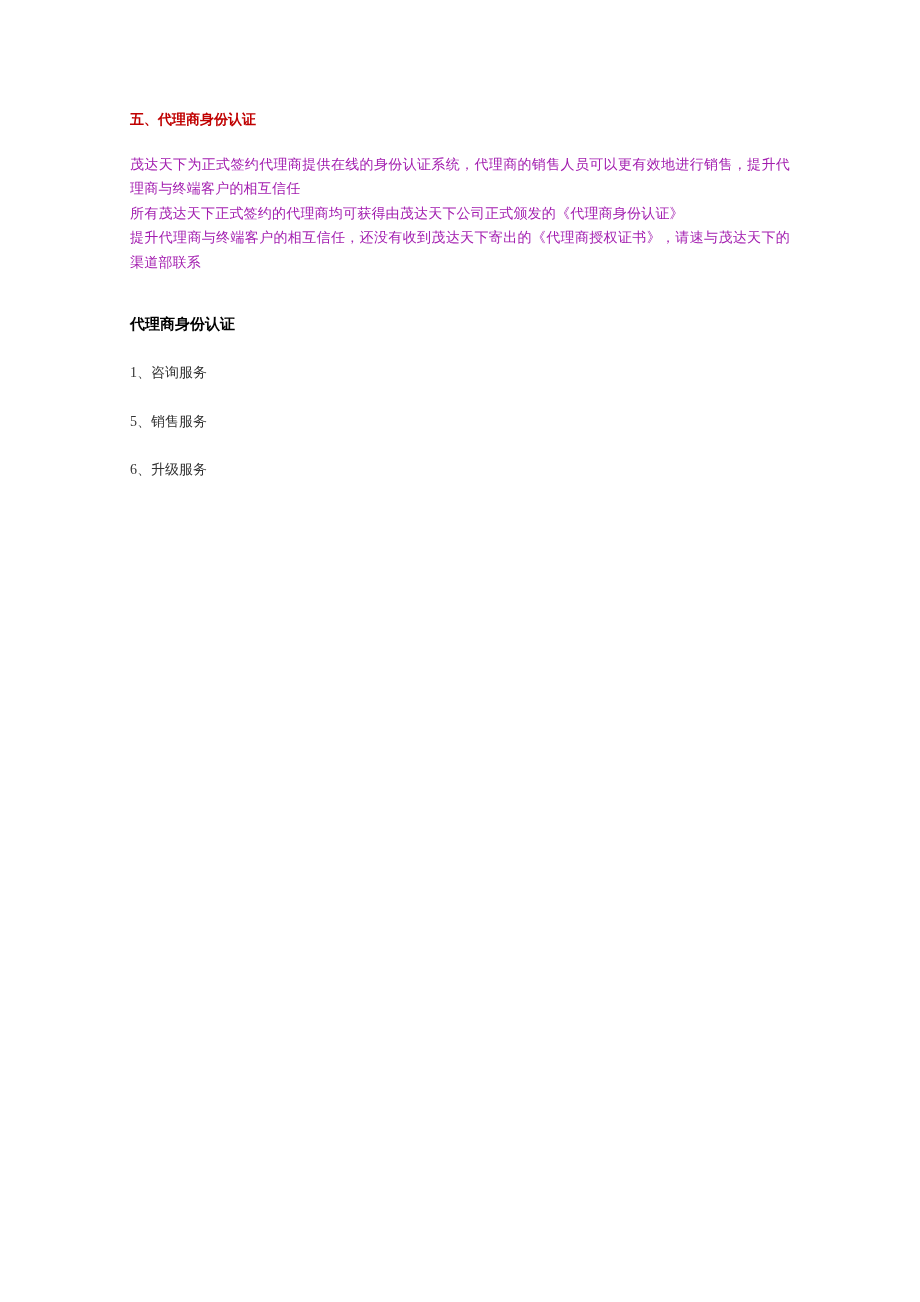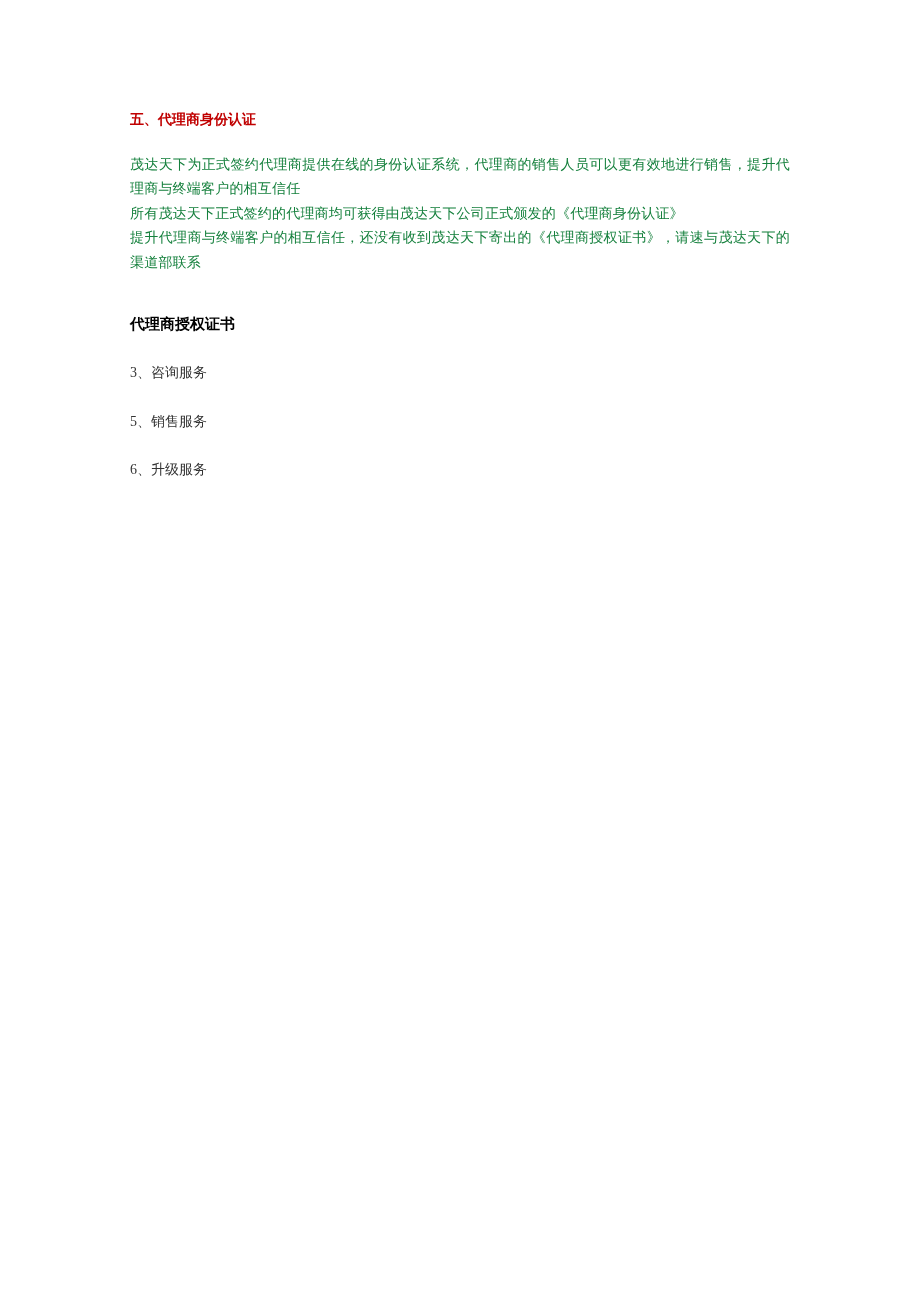--- a/index.html
+++ b/index.html
@@ -12,21 +12,21 @@
       color: #000;
       font-size: 14px;
       line-height: 1.75;
     }
     .section-title {
       color: #c00000;
       font-weight: bold;
       margin-bottom: 20px;
     }
     .para {
-      color: #15803d;
+      color: #a21caf;
       text-align: justify;
       letter-spacing: 0.2px;
     }
     .sub-heading {
       font-weight: bold;
       font-size: 15px;
       color: #000;
       margin-top: 36px;
       margin-bottom: 24px;
     }
@@ -36,17 +36,17 @@
     }
   </style>
 </head>
 <body>
 
 <div class="section-title">五、代理商身份认证</div>
 <div class="para">茂达天下为正式签约代理商提供在线的身份认证系统，代理商的销售人员可以更有效地进行销售，提升代理商与终端客户的相互信任</div>
 <div class="para">所有茂达天下正式签约的代理商均可获得由茂达天下公司正式颁发的《代理商身份认证》</div>
 <div class="para">提升代理商与终端客户的相互信任，还没有收到茂达天下寄出的《代理商授权证书》，请速与茂达天下的渠道部联系</div>
 
-<div class="sub-heading">代理商授权证书</div>
+<div class="sub-heading">代理商身份认证</div>
 
-<div class="list-item">3、咨询服务</div>
+<div class="list-item">1、咨询服务</div>
 <div class="list-item">5、销售服务</div>
 <div class="list-item">6、升级服务</div>
 
 </body></html>

